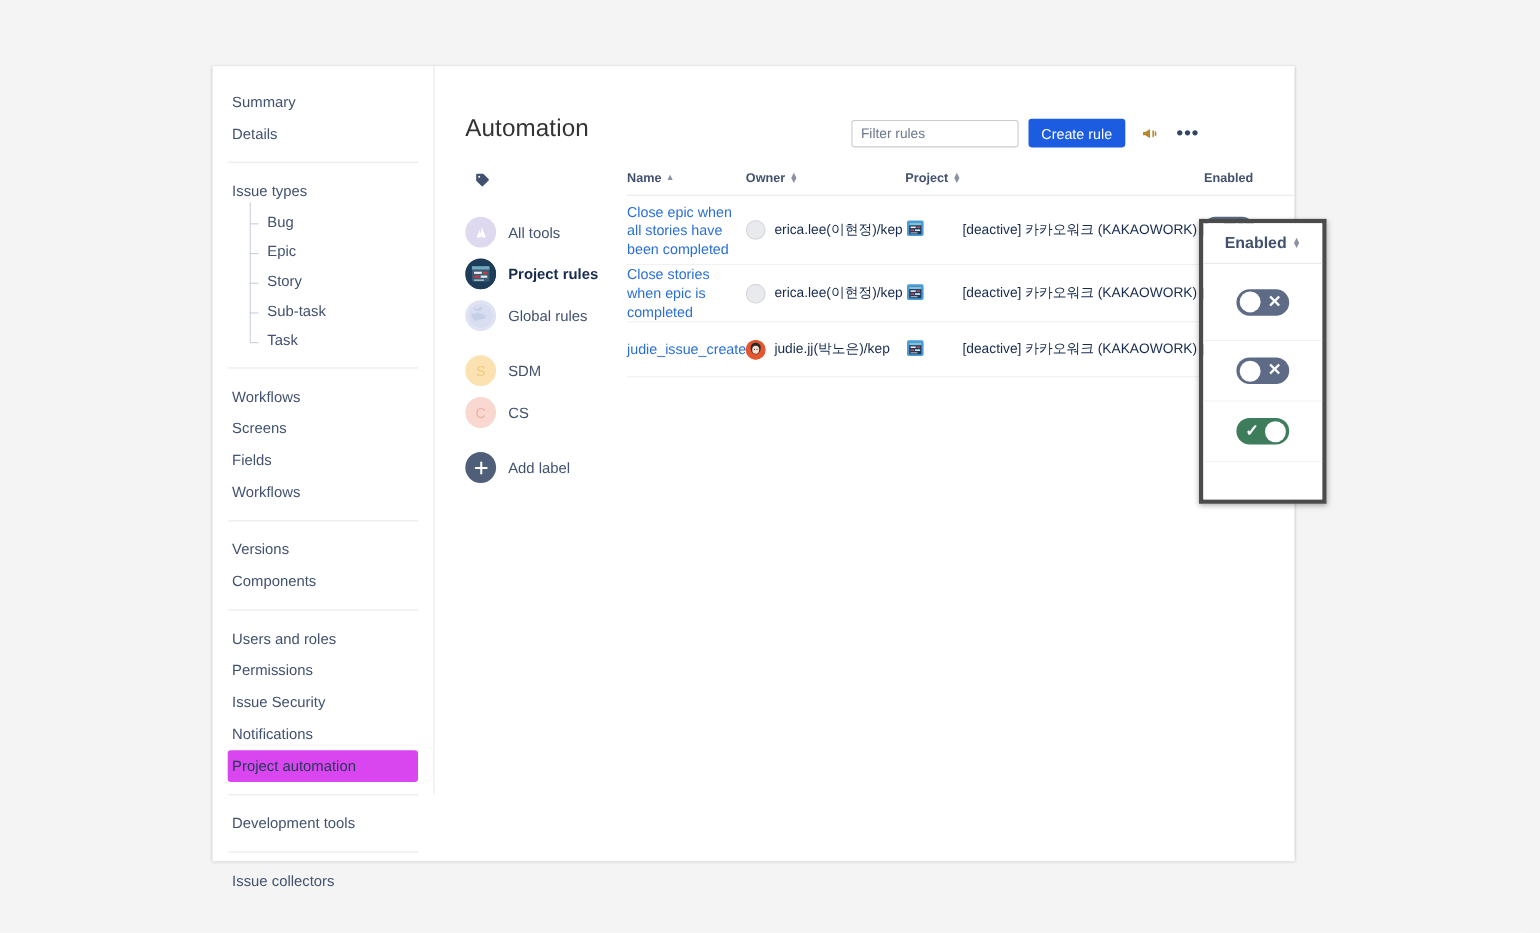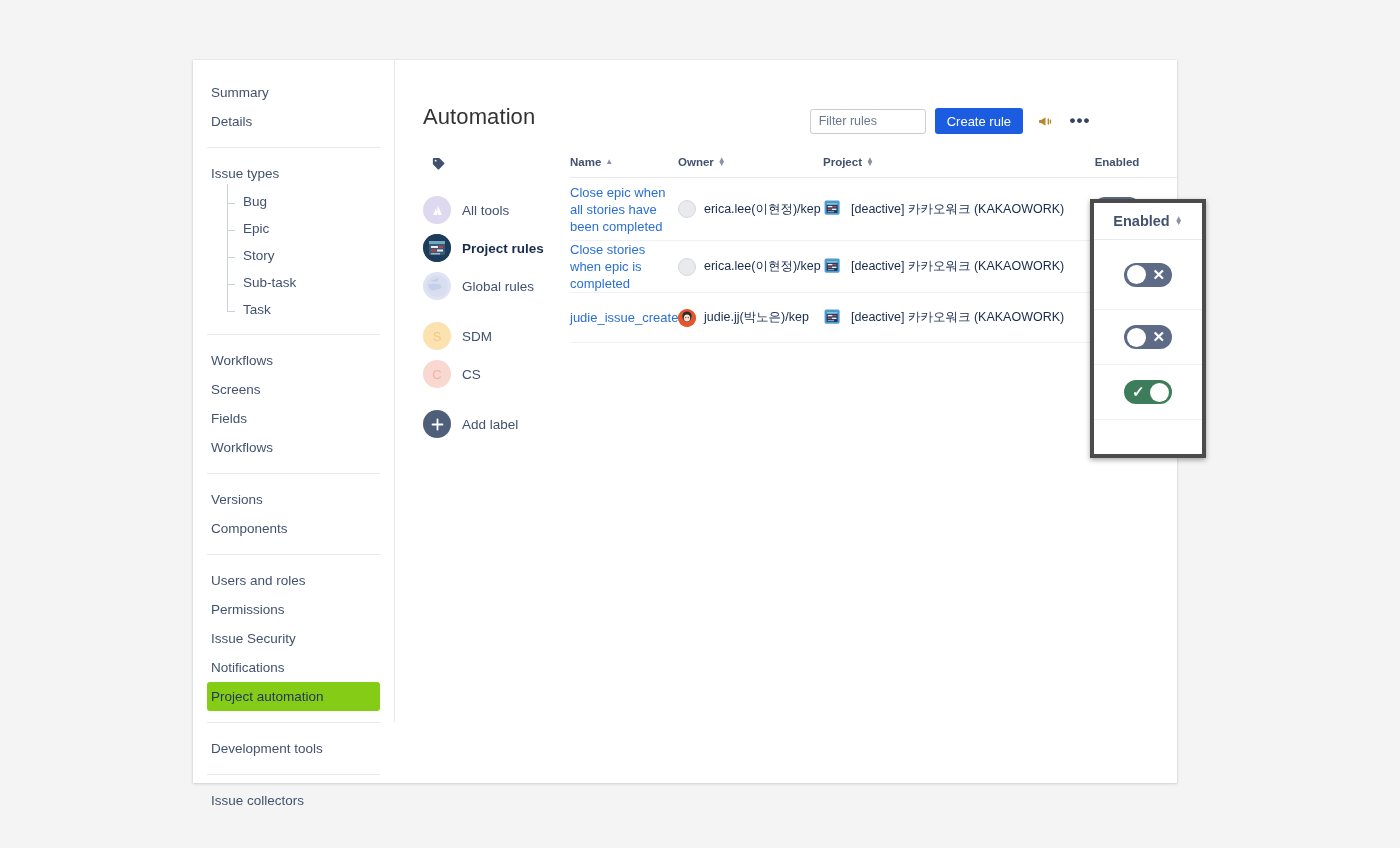--- a/index.html
+++ b/index.html
@@ -42,21 +42,21 @@
     padding:18px 0 0 0;
     font-size:13.5px;
     color:#42526e;
   }
   .nav-group{ padding:0 14px; }
   .nav-item{
     padding:6px 10px 6px 4px;
     color:#42526e; cursor:pointer; line-height:17px;
     border-radius:3px; white-space:nowrap;
   }
-  .nav-item.selected{ background:#84cc16; color:#253858; font-weight:normal; }
+  .nav-item.selected{ background:#d946ef; color:#253858; font-weight:normal; }
   .nav-sep{ height:1px; background:#e8e9ec; margin:11px 14px 11px 14px; }
   .nav-children{ position:relative; margin-left:20px; padding-left:14px; }
   .nav-children:before{
     content:""; position:absolute; left:0; top:-4px; bottom:12px;
     width:1px; background:#c9cfdb;
   }
   .nav-child{ position:relative; padding:6px 4px 6px 2px; color:#42526e; cursor:pointer; }
   .nav-child:before{
     content:""; position:absolute; left:-14px; top:15px; width:8px; height:1px; background:#c9cfdb;
   }
@@ -67,21 +67,21 @@
     font-size:22px; color:#333333; font-weight:normal; margin-bottom:0;
     letter-spacing:.1px;
   }
 
   
   #automation-toolbar{
     position:absolute; right:84px; top:48px;
     display:flex; align-items:center; gap:9px;
   }
   #filter-input{
-    width:116px; height:25px; border:1px solid #ccc; border-radius:3px;
+    width:152px; height:25px; border:1px solid #ccc; border-radius:3px;
     font-size:12.5px; padding:0 8px; color:#42526e; outline:none;
     font-family:"Liberation Sans", sans-serif; background:#fff;
   }
   #filter-input::placeholder{ color:#6b778c; }
   #create-rule-btn{
     height:26px; background:#1b5ce0; color:#fff; border:none; border-radius:3px;
     font-size:13px; padding:0 12px; cursor:pointer;
     font-family:"Liberation Sans", sans-serif;
   }
   .icon-btn{
@@ -128,21 +128,21 @@
     display:flex; align-items:center; border-bottom:1px solid #f0f1f3; min-height:50px;
   }
   .cell{ display:flex; align-items:center; }
   .rule-link{
     color:#2a6fd6; line-height:17px; cursor:pointer; font-size:13px;
   }
   .owner-cell{ gap:8px; }
   .owner-avatar{ width:18px; height:18px; border-radius:50%; flex:none; }
   .owner-name{ color:#172b4d; font-size:12.5px; white-space:nowrap; }
   .project-cell{ gap:9px; }
-  .project-name{ color:#172b4d; font-size:12.5px; white-space:nowrap; }
+  .project-name{ color:#172b4d; font-size:12.5px; white-space:nowrap;margin-left:24px; }
 
   
   .toggle{
     width:48px; height:24px; border-radius:12px; position:relative; cursor:pointer; flex:none;
     display:flex; align-items:center;
   }
   .toggle.off{ background:#5d6b86; }
   .toggle.on{  background:#3d7d5b; }
   .toggle .knob{
     position:absolute; width:19px; height:19px; border-radius:50%; background:#fff; top:2.5px;

